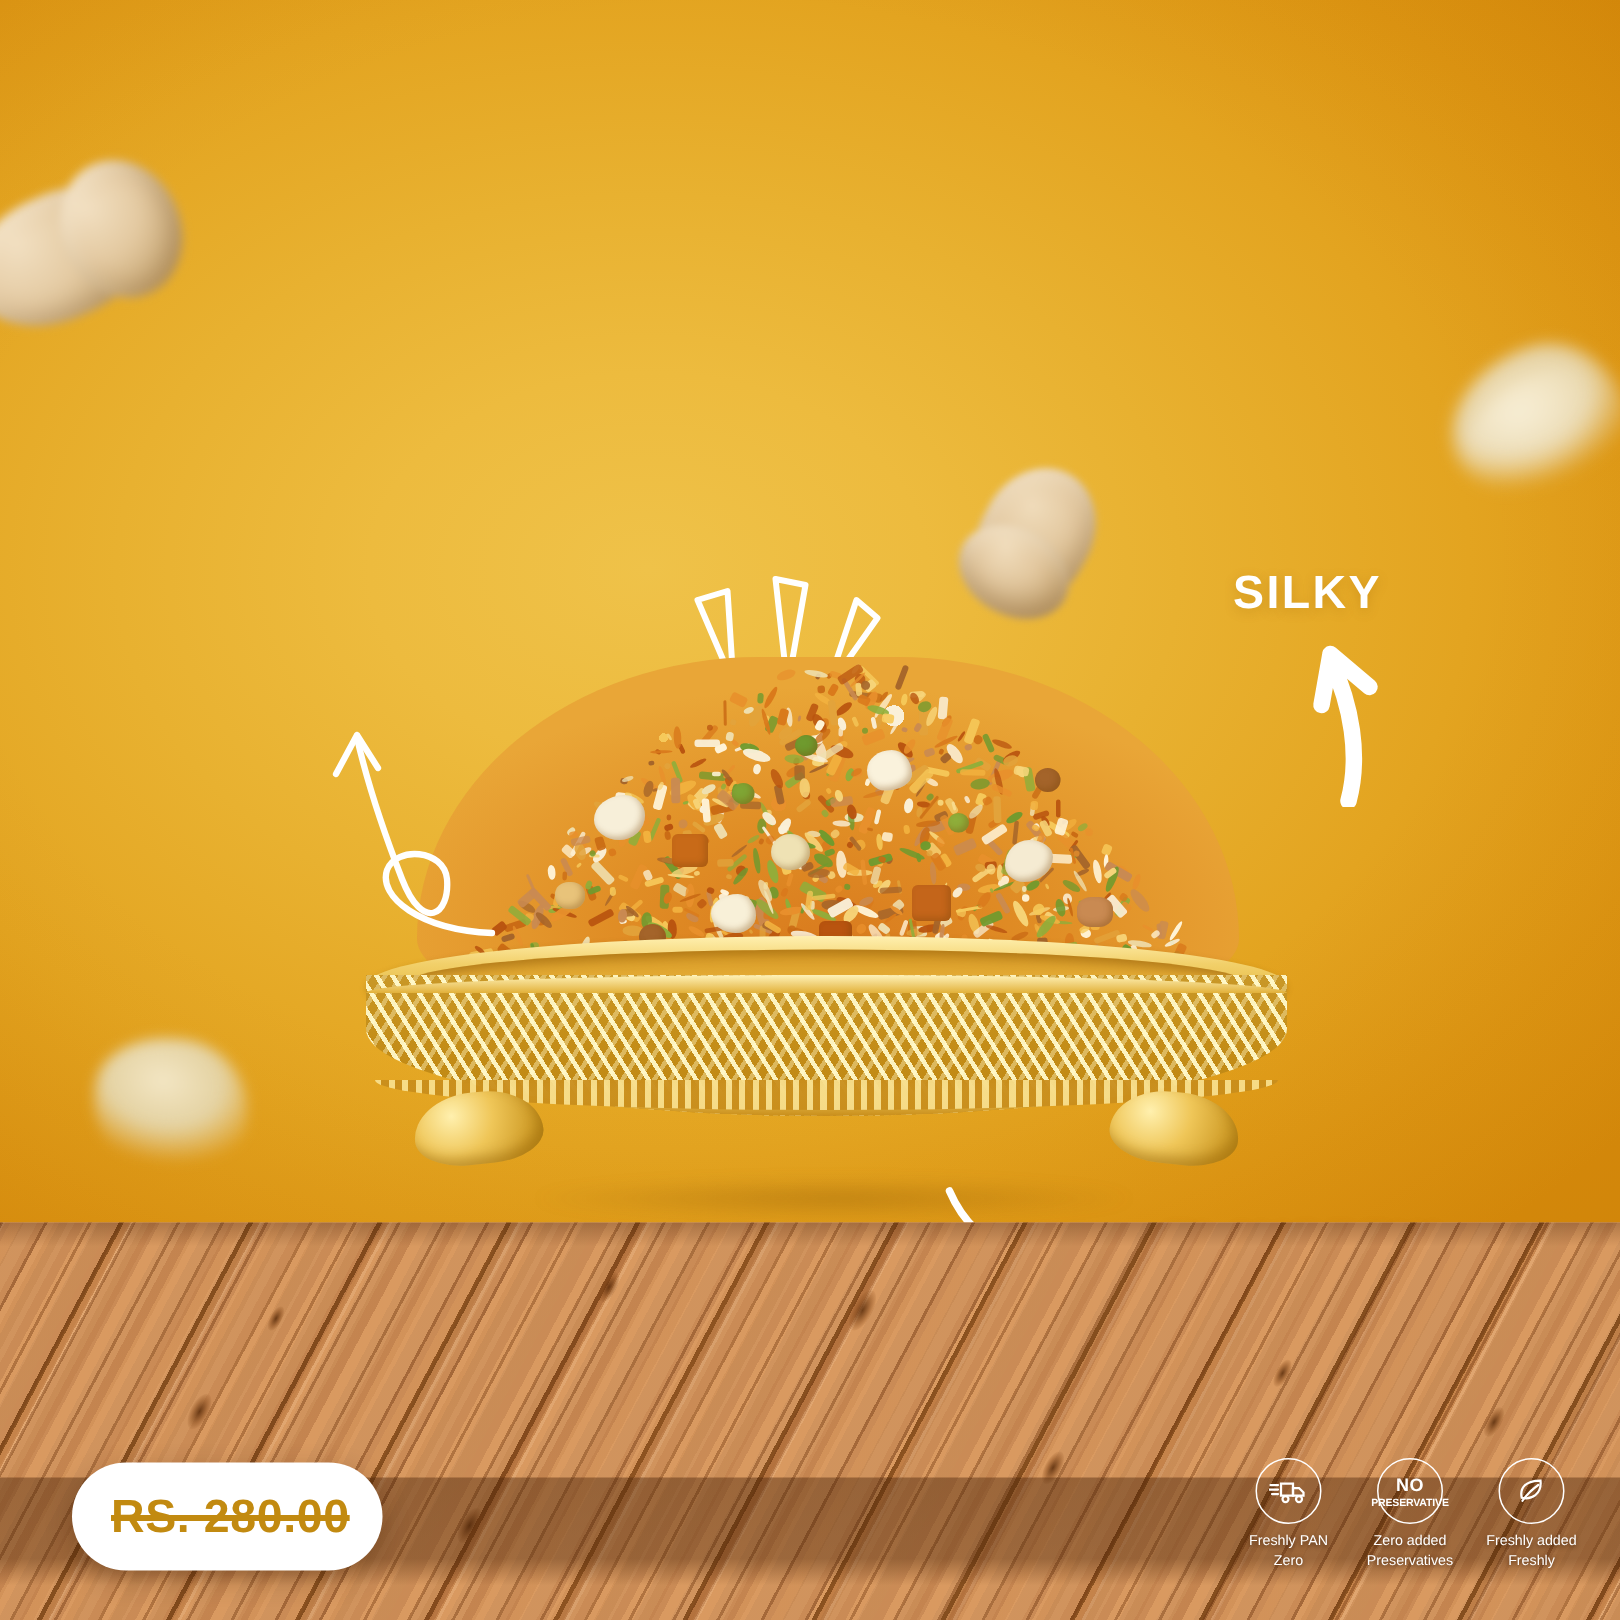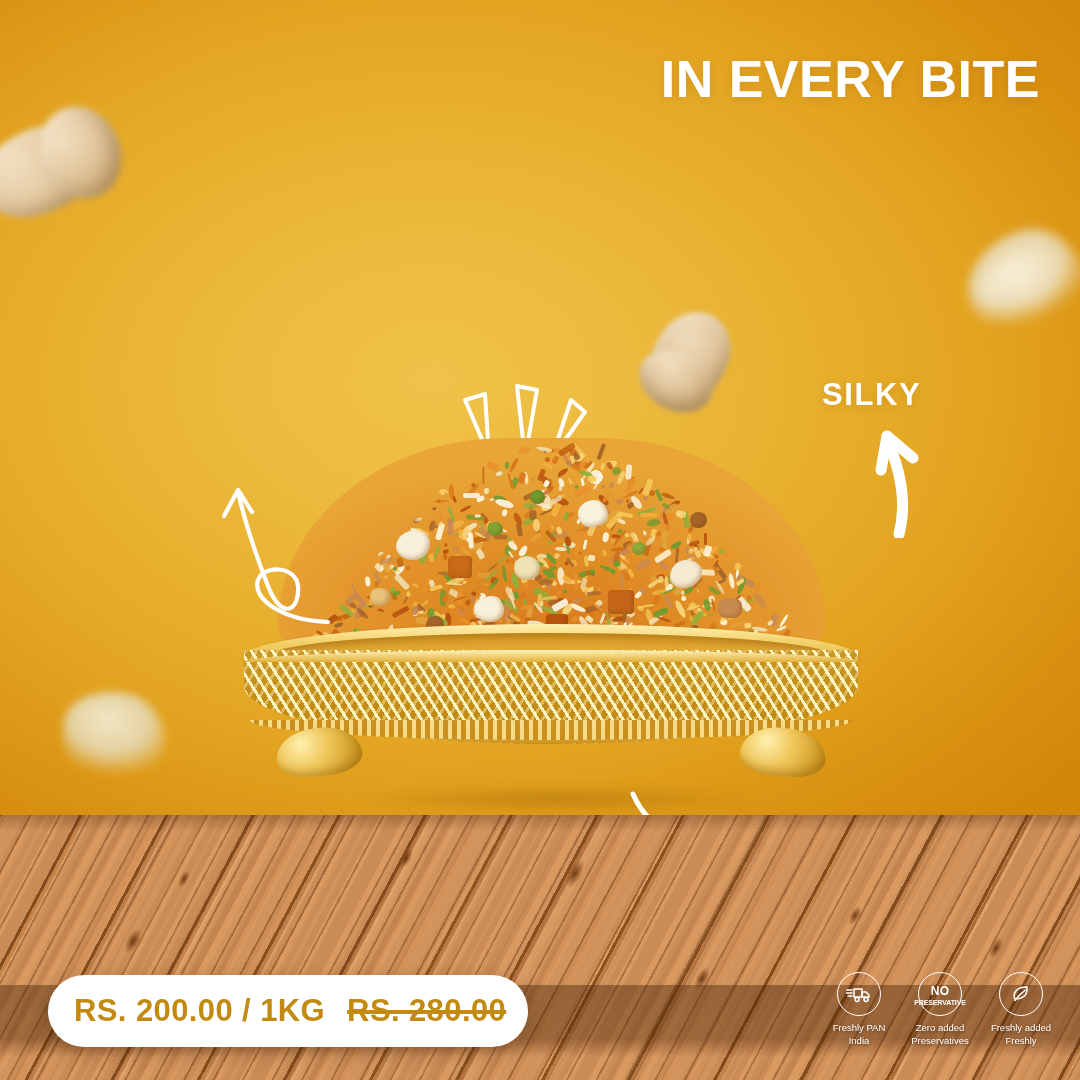--- a/index.html
+++ b/index.html
@@ -285,21 +285,20 @@
 
   <div class="bg"></div>
   <div class="bg-vig"></div>
 
   <div class="nut peanut" id="peanut-a"></div>
   <div class="nut peanut" id="peanut-b"></div>
   <div class="nut cashew" id="cashew-a"></div>
   <div class="nut cashew" id="cashew-b"></div>
 
   <div class="headline">
-    <span class="l">IN EVERY BITE</span>
   </div>
 
   <svg class="sparkles" viewBox="0 0 140 105">
     <path d="M10 22 L30 16 L34 78 Z" fill="none" stroke="#fff" stroke-width="4" stroke-linejoin="round"></path>
     <path d="M62 8 L82 12 L70 80 Z" fill="none" stroke="#fff" stroke-width="4" stroke-linejoin="round"></path>
     <path d="M116 22 L130 34 L96 82 Z" fill="none" stroke="#fff" stroke-width="4" stroke-linejoin="round"></path>
   </svg>
 
   <div class="dish">
     <div class="mound">
@@ -1299,39 +1298,38 @@
         <i class="knot" style="left: 845px; top: 96px; width: 20px; height: 9px; transform: rotate(118deg);"></i>
         <i class="knot" style="left: 300px; top: 196px; width: 26px; height: 12px; transform: rotate(118deg);"></i>
         <i class="knot" style="left: 985px; top: 128px; width: 22px; height: 10px; transform: rotate(118deg);"></i>
         <i class="knot" style="left: 175px; top: 60px; width: 18px; height: 8px; transform: rotate(118deg);"></i>
       </div>
   </div>
   <div class="table-topshadow"></div>
   <div class="table-band"></div>
 
   <div class="price-pill">
-    <span class="price-now">RS. 200.00 / 1KG</span>
     <span class="price-old">RS. 280.00</span>
   </div>
 
   <div class="badges">
 
     <div class="badge">
       <div class="badge-ring">
         <svg width="26" height="20" viewBox="0 0 26 20" fill="none" stroke="#fff" stroke-width="1.5" stroke-linecap="round">
           <path d="M8 5h8v8H8z"></path>
             <path d="M16 8h4l3 3v2h-7z"></path>
           <circle cx="11" cy="15.4" r="2"></circle>
             <circle cx="20" cy="15.4" r="2"></circle>
           <path d="M1 6h5M0 9h6M2 12h4"></path>
         </svg>
       </div>
       <div class="badge-txt">
         <span>Freshly PAN</span><br>
-        <span>India</span>
+        <span>Zero</span>
       </div>
     </div>
 
     <div class="badge">
       <div class="badge-ring">
         <div class="stamp">
           <span class="s1">NO</span>
           <span class="s2">PRESERVATIVE</span>
         </div>
       </div>

